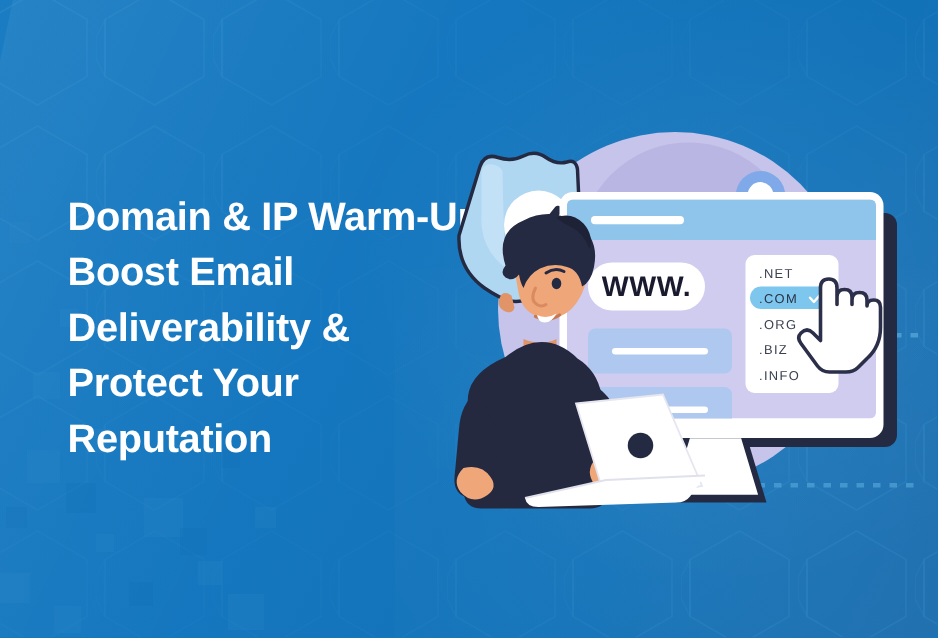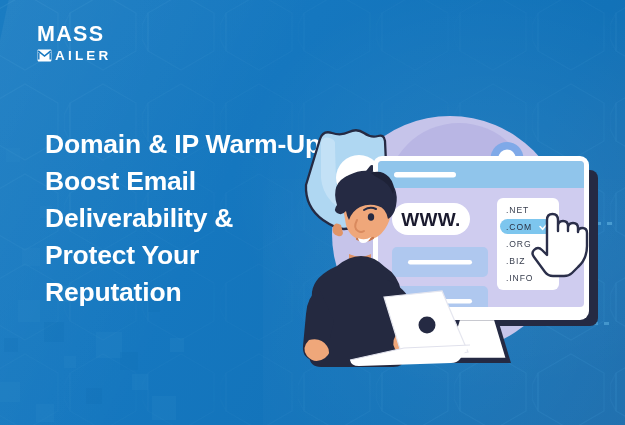--- a/index.html
+++ b/index.html
@@ -61,21 +61,21 @@
     width:285px;
     color:#ffffff;
     font-size:26.5px;
     font-weight:bold;
     line-height:1.40;
     letter-spacing:-0.2px;
     white-space:pre-line;
   }
 
   
-  .illu { position:absolute; left:275px; top:84px; width:350px; height:300px; }
+  .illu { position:absolute; left:275px; top:56px; width:350px; height:300px; }
   .illu svg { display:block; }
 </style>
 </head>
 <body>
 
 <div class="banner">
 
   <div class="bg-grad"></div>
   <div class="bg-sheen"></div>
   <div class="bg-sheen2"></div>
@@ -145,31 +145,20 @@
         <rect x="538" y="322" width="5" height="3"></rect>
       <rect x="549" y="322" width="5" height="3"></rect>
         <rect x="560" y="322" width="5" height="3"></rect>
       <rect x="571" y="322" width="5" height="3"></rect>
         <rect x="582" y="322" width="5" height="3"></rect>
       <rect x="593" y="322" width="5" height="3"></rect>
         <rect x="604" y="322" width="5" height="3"></rect>
     </g>
   </svg>
 
-  <div class="logo">
-    <div class="logo-mass">MASS</div>
-    <div class="logo-row2">
-      <svg class="logo-env" width="15" height="13" viewBox="0 0 15 13">
-        <rect x="0.6" y="0.6" width="13.8" height="11.8" rx="0.8" fill="#ffffff"></rect>
-        <path d="M1.8 2.4 L7.5 7.0 L13.2 2.4" fill="none" stroke="#1577BF" stroke-width="1.6" stroke-linecap="square"></path>
-        <path d="M1.8 10.6 L1.8 3.6 M13.2 10.6 L13.2 3.6" stroke="#1577BF" stroke-width="1.4"></path>
-      </svg>
-      <span class="logo-mailer">AILER</span>
-    </div>
-  </div>
 
   <h1 class="headline">Domain &amp; IP Warm-Up: Boost Email Deliverability &amp; Protect Your Reputation</h1>
 
   <div class="illu">
     <svg width="350" height="300" viewBox="0 0 350 300">
       <defs>
         <clipPath id="globeClip">
             <circle cx="184" cy="112" r="73"></circle>
           </clipPath>
         <clipPath id="screenClip">

